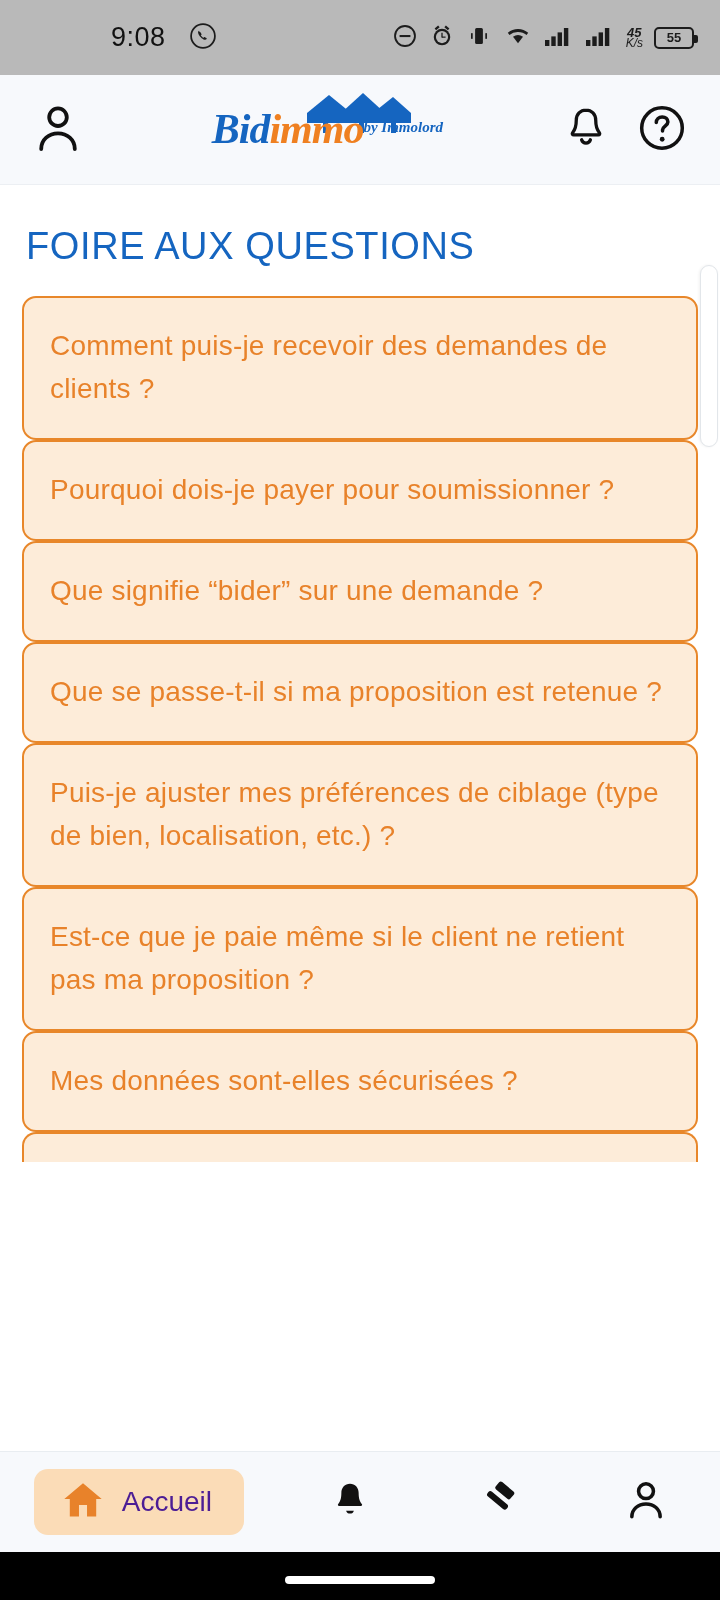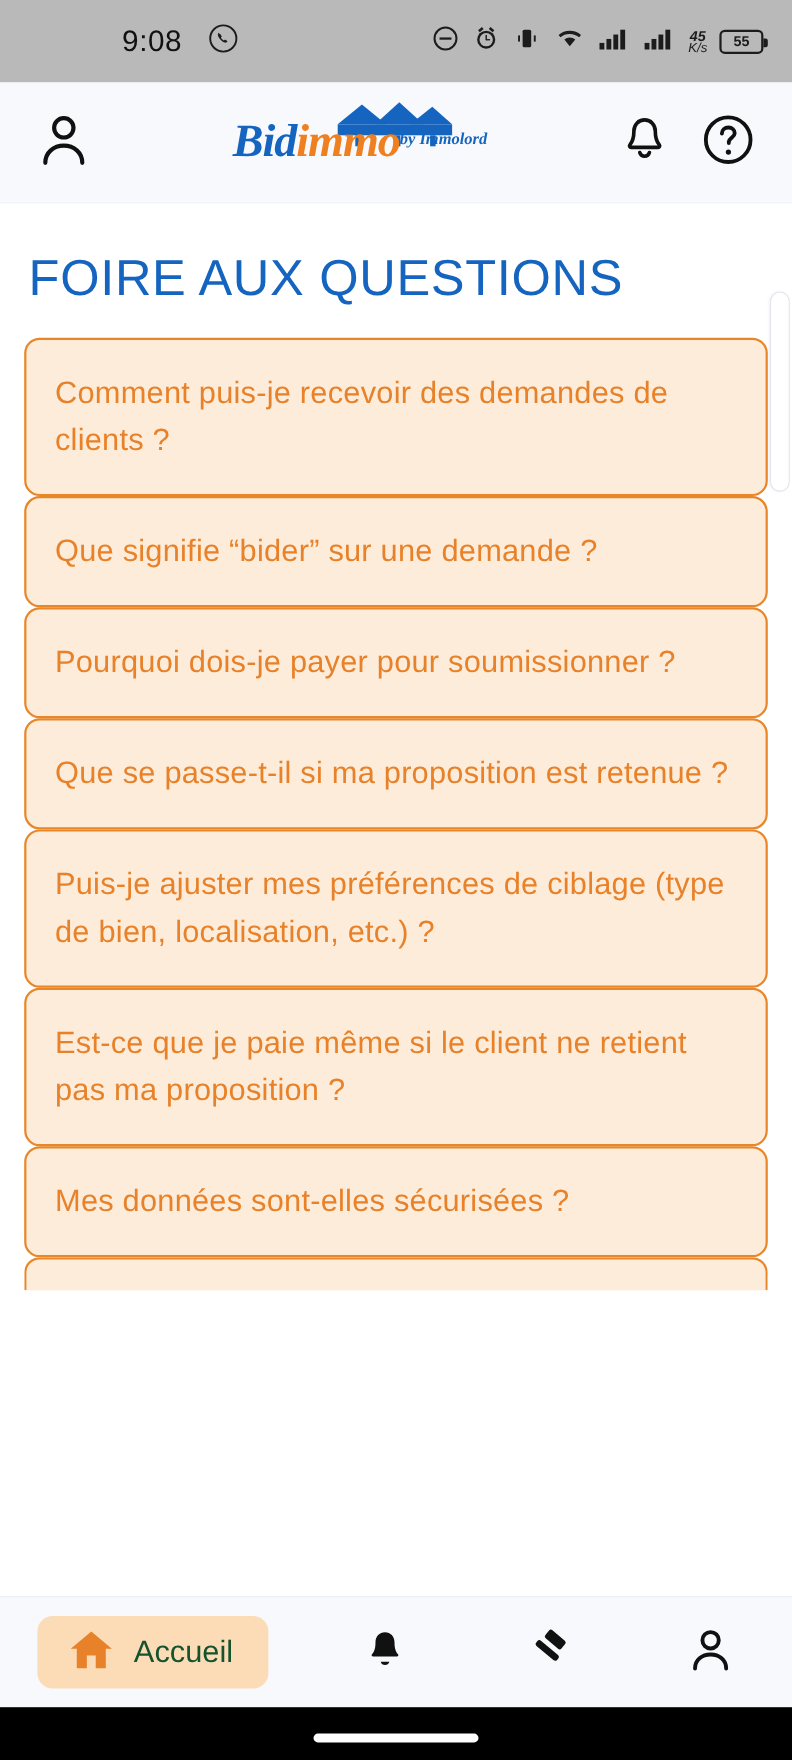--- a/index.html
+++ b/index.html
@@ -140,21 +140,21 @@
     top: 185px;
     right: 0;
     bottom: 148px;
     overflow: hidden;
     background: #fff;
     padding: 0 22px;
     box-sizing: border-box;
   }
   .page-title {
     color: #1565c0;
-    font-size: 46px;
+    font-size: 38px;
     letter-spacing: .6px;
     margin: 40px 0 28px 4px;
     font-weight: 400;
   }
   .faq-item {
     border: 2px solid #e8872a;
     background: #fdecd9;
     border-radius: 14px;
     padding: 26px 26px 28px 26px;
     box-sizing: border-box;
@@ -207,21 +207,21 @@
     height: 66px;
     padding: 0 18px;
     border-radius: 14px;
     box-sizing: border-box;
   }
   .nav-item.active {
     background: #fbdcb7;
     padding: 0 32px 0 26px;
   }
   .nav-label {
-    color: #14532d;
+    color: #4c1d95;
     font-size: 28px;
   }
   .navbar-gesture {
     position: absolute;
     left: 0; right: 0; bottom: 0;
     height: 48px;
     background: #000;
   }
   .gesture-pill {
     position: absolute;
@@ -348,24 +348,24 @@
     </div>
   </div>
 
   <div class="content">
     <h1 class="page-title">FOIRE AUX QUESTIONS</h1>
 
     <div class="faq-item">
       <div class="faq-item-q">Comment puis-je recevoir des demandes de clients ?</div>
     </div>
     <div class="faq-item">
+      <div class="faq-item-q">Pourquoi dois-je payer pour soumissionner ?</div>
+    </div>
+    <div class="faq-item">
       <div class="faq-item-q">Que signifie “bider” sur une demande ?</div>
-    </div>
-    <div class="faq-item">
-      <div class="faq-item-q">Pourquoi dois-je payer pour soumissionner ?</div>
     </div>
     <div class="faq-item">
       <div class="faq-item-q">Que se passe-t-il si ma proposition est retenue ?</div>
     </div>
     <div class="faq-item">
       <div class="faq-item-q">Puis-je ajuster mes préférences de ciblage (type de bien, localisation, etc.) ?</div>
     </div>
     <div class="faq-item">
       <div class="faq-item-q">Est-ce que je paie même si le client ne retient pas ma proposition ?</div>
     </div>

